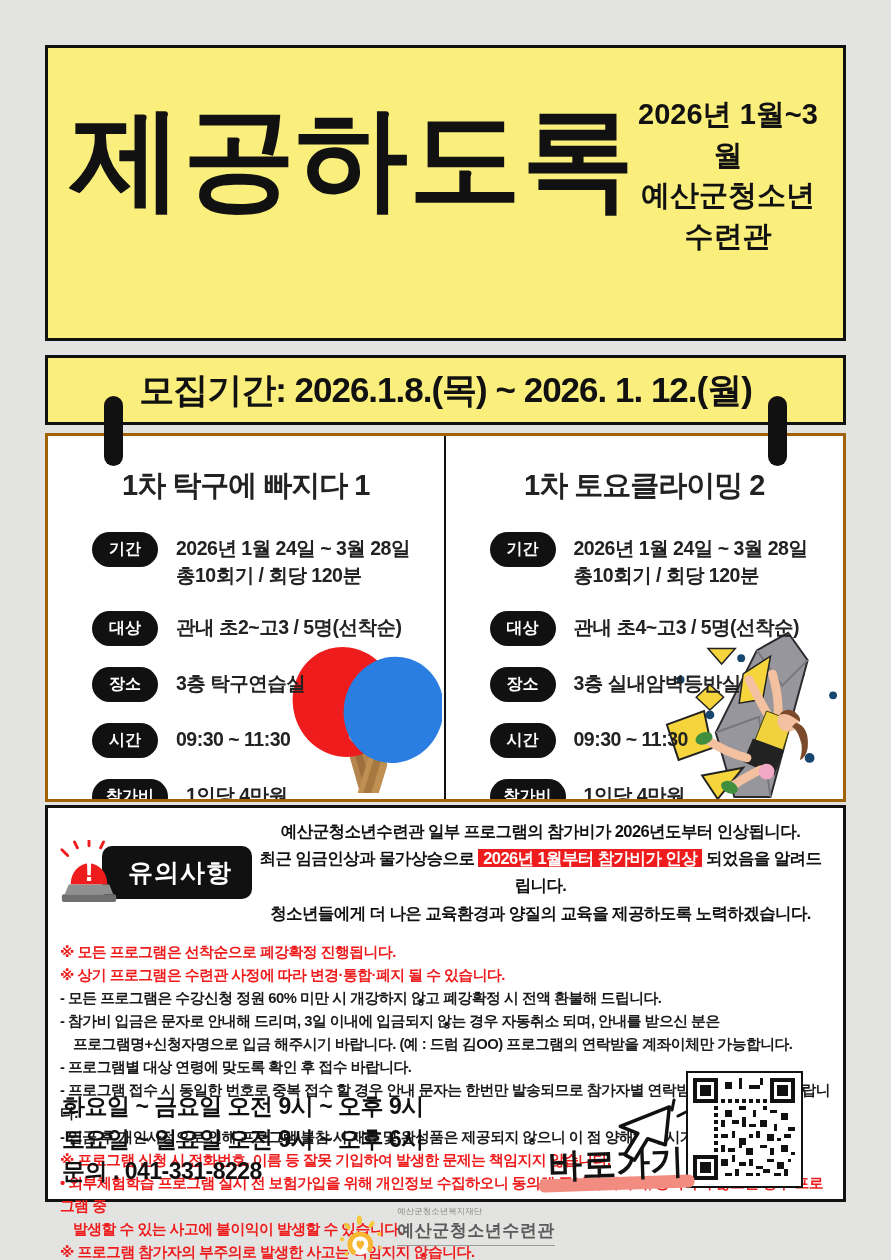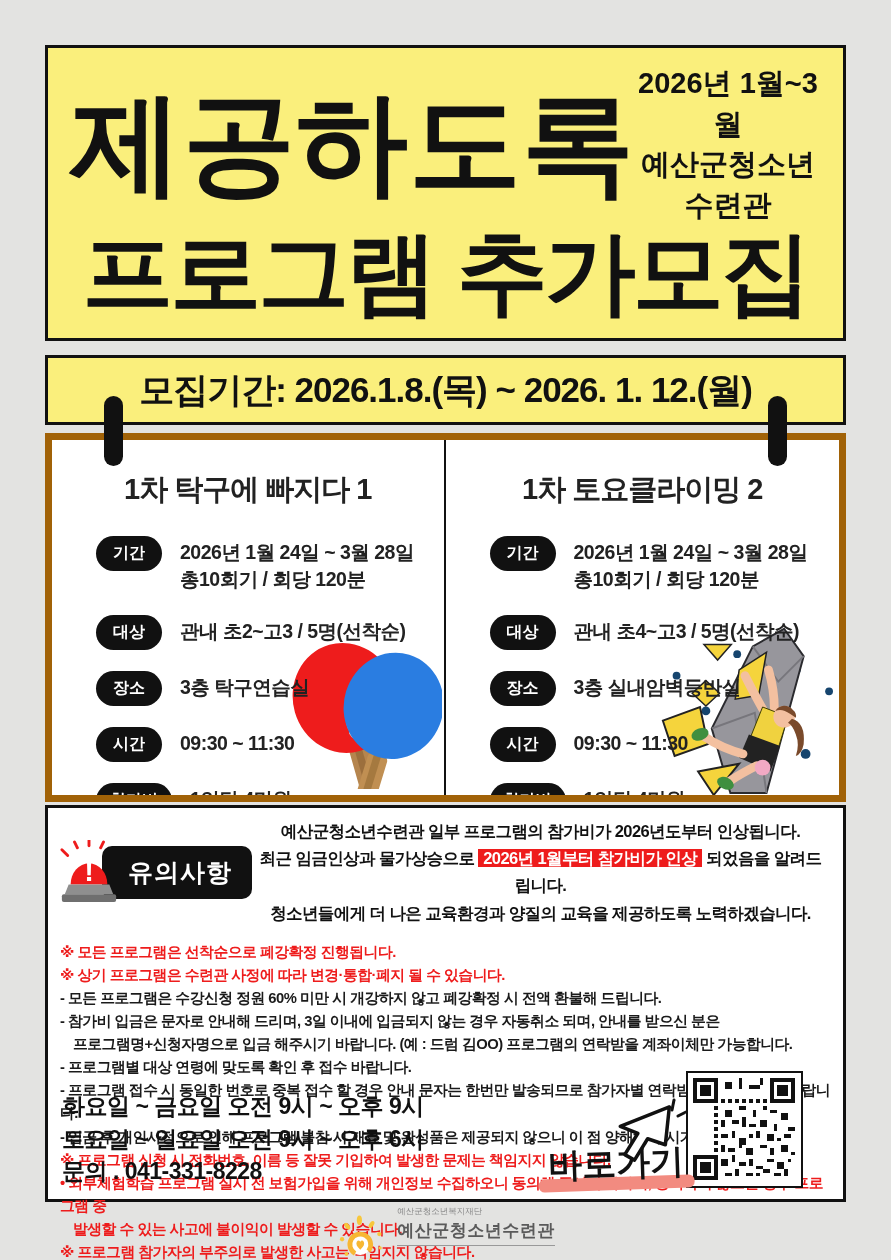--- a/index.html
+++ b/index.html
@@ -5,34 +5,34 @@
   * { margin:0; padding:0; box-sizing:border-box; }
   html,body { background:#e3e3e1; }
   body { font-family:"Liberation Sans","DejaVu Sans",sans-serif; }
   .poster { position:relative; width:891px; height:1260px; background:#e3e3e1; overflow:hidden; }
 
   
   .header-box { position:absolute; left:45px; top:45px; width:801px; height:296px;
     background:#faef7c; border:3px solid #111; padding:14px 22px 0 22px; }
   .header-top { display:flex; align-items:center; }
   .title-main { font-size:112px; font-weight:900; color:#111; letter-spacing:1px; line-height:1.25; white-space:nowrap; }
-  .header-info { flex:1; text-align:center; font-size:29px; font-weight:800; color:#111; line-height:1.4; margin-top:1px; }
+  .header-info { flex:1; text-align:center; font-size:29px; font-weight:800; color:#111; line-height:1.4; margin-top:32px; }
   .title-sub { font-size:91px; font-weight:900; color:#111; letter-spacing:-3px; text-align:center; line-height:1.0; margin-top:2px; white-space:nowrap; }
 
   
   .banner { position:absolute; left:45px; top:355px; width:801px; height:70px;
     background:#faef7c; border:3px solid #111; display:flex; align-items:center; justify-content:center; }
   .banner-text { font-size:35px; font-weight:800; color:#111; letter-spacing:-1px; }
   .pin { position:absolute; width:19px; height:70px; background:#111; border-radius:10px; z-index:5; }
   .pin.left { left:104px; top:396px; }
   .pin.right { left:768px; top:396px; }
 
   
   .programs-box { position:absolute; left:45px; top:433px; width:801px; height:369px;
-    background:#fff; border:7px solid #a16207; display:flex; }
+    background:#fff; border:3px solid #a16207; display:flex; }
   .program-col { position:relative; width:50%; height:100%; padding-top:30px; overflow:hidden; }
   .program-col.first { border-right:2px solid #111; }
   .program-title { text-align:center; font-size:29px; font-weight:800; color:#222; letter-spacing:-1px; position:relative; z-index:2; }
   .rows { margin-top:26px; padding-left:44px; display:flex; flex-direction:column; gap:21px; position:relative; z-index:2; }
   .row { display:flex; align-items:flex-start; }
   .pill { background:#111; color:#fff; font-size:16px; font-weight:800; border-radius:18px;
     padding:7px 0; width:66px; text-align:center; flex:0 0 auto; }
   .pill.wide { width:76px; }
   .row-text { margin-left:18px; font-size:19.5px; font-weight:700; color:#222; line-height:1.4; margin-top:3px; letter-spacing:-0.5px; }
   .illus { position:absolute; z-index:1; }
@@ -74,21 +74,20 @@
 <div class="poster">
 
   <div class="header-box">
     <div class="header-top">
       <div class="title-main">제공하도록</div>
       <div class="header-info">
         <div>2026년 1월~3월</div>
         <div>예산군청소년수련관</div>
       </div>
     </div>
-    <div class="title-sub">프로그램 추가모집</div>
   </div>
 
   <div class="banner">
     <div class="banner-text">모집기간: 2026.1.8.(목) ~ 2026. 1. 12.(월)</div>
   </div>
   <div class="pin left"></div>
   <div class="pin right"></div>
 
   <div class="programs-box">
 

